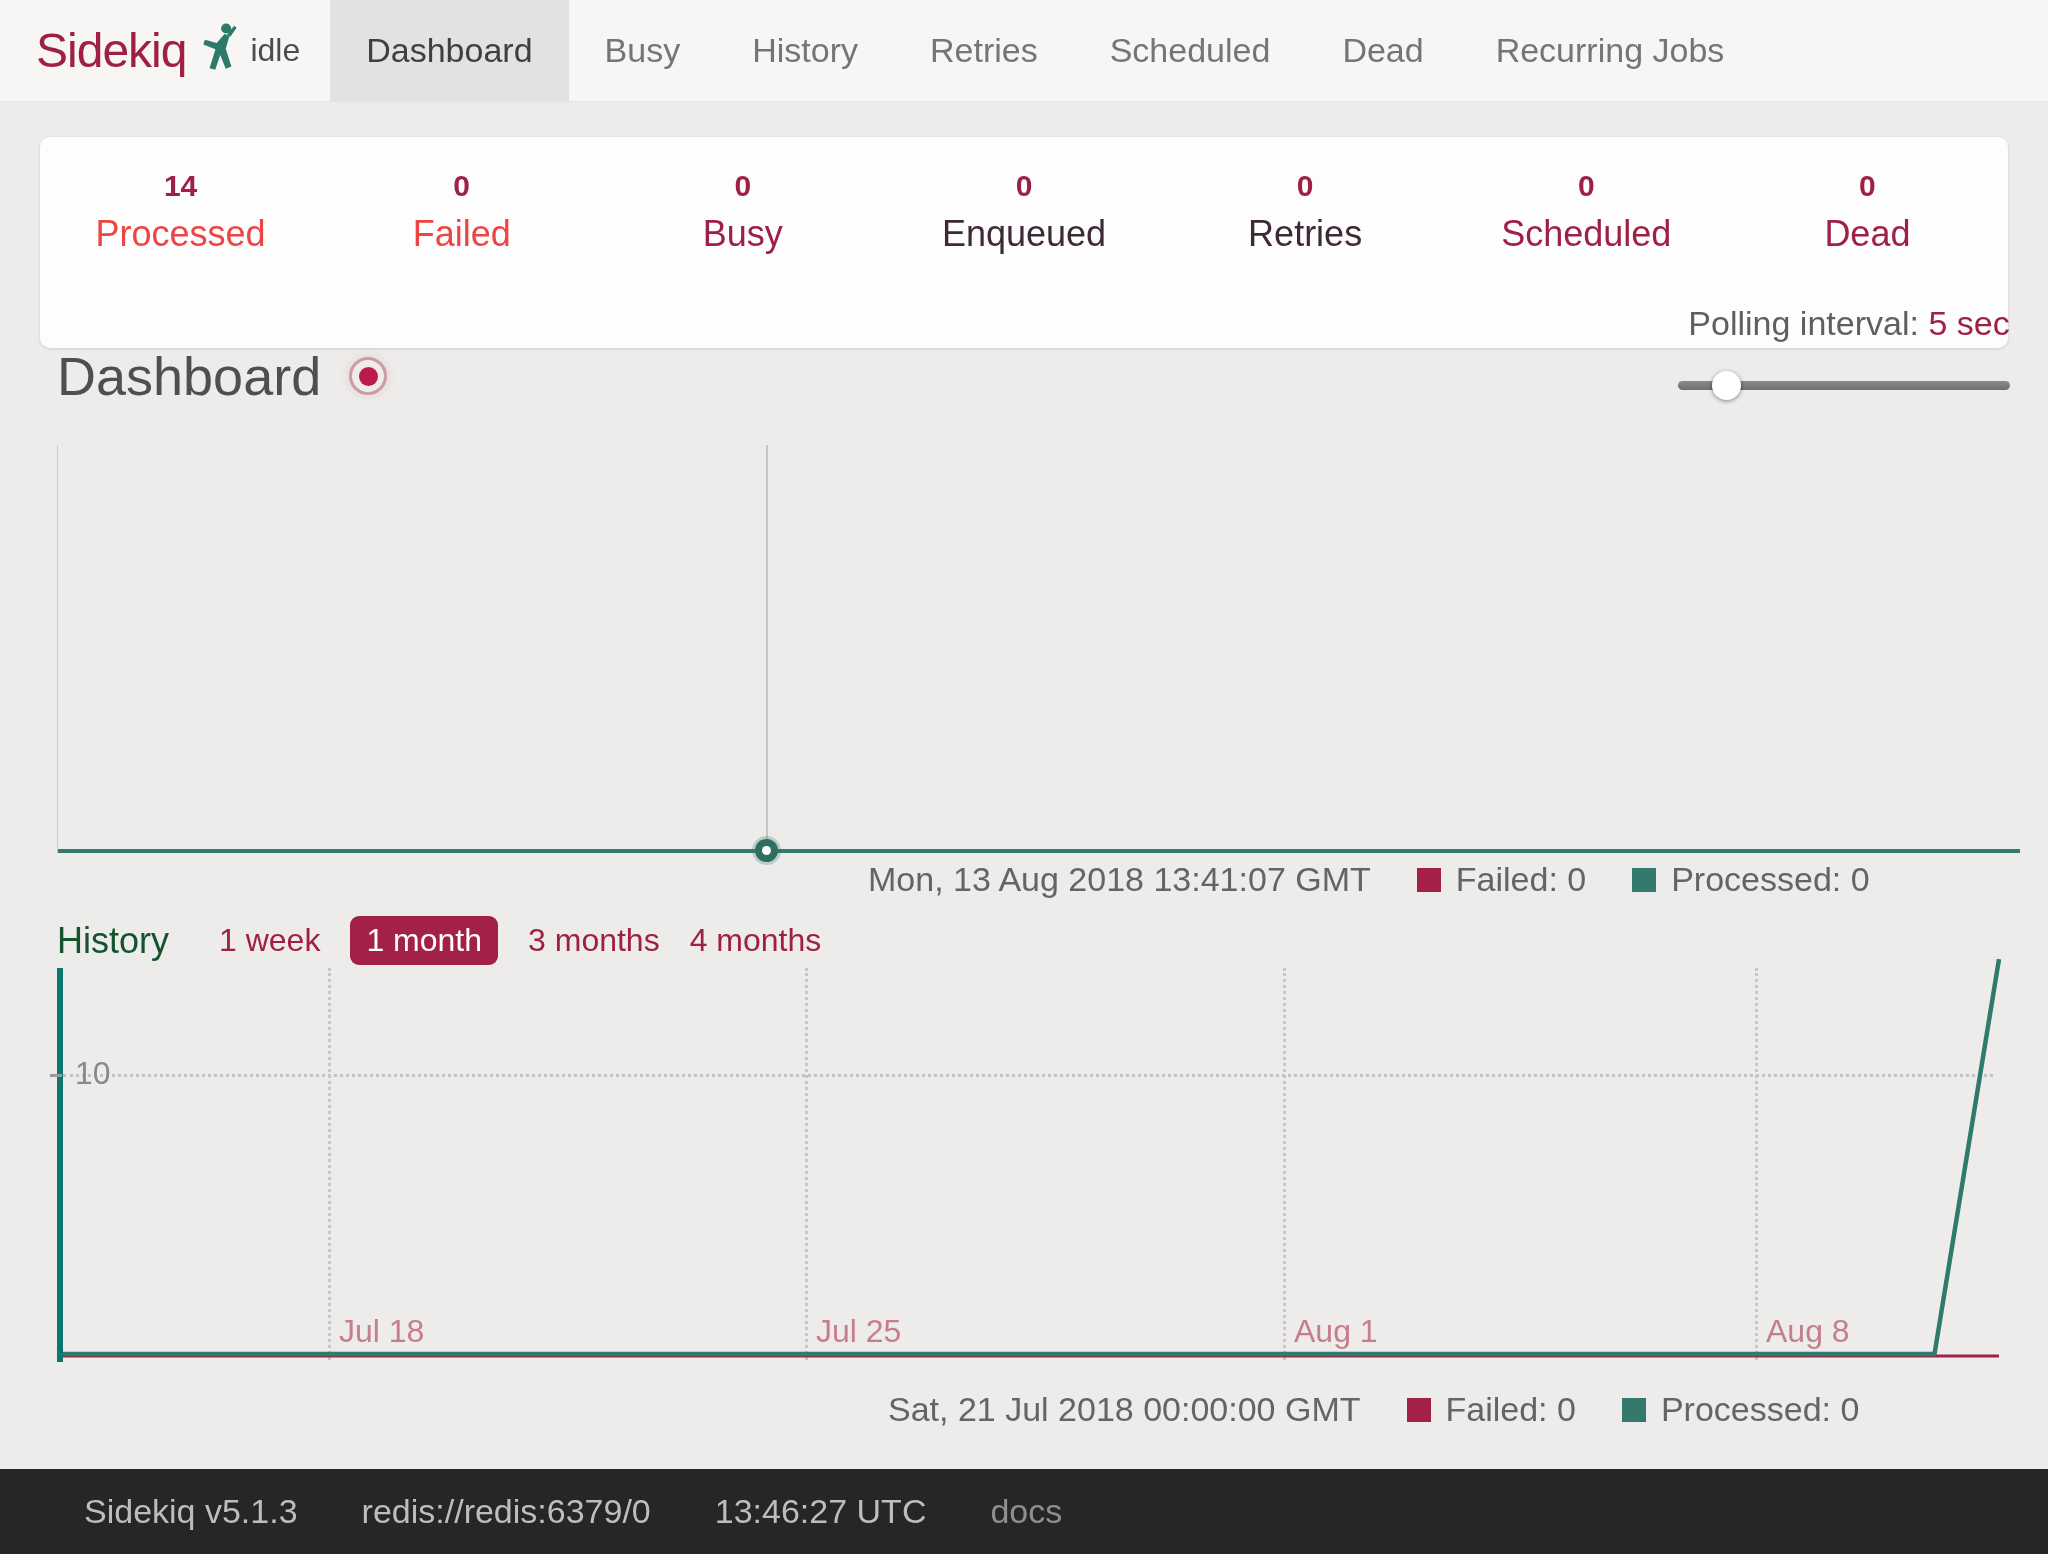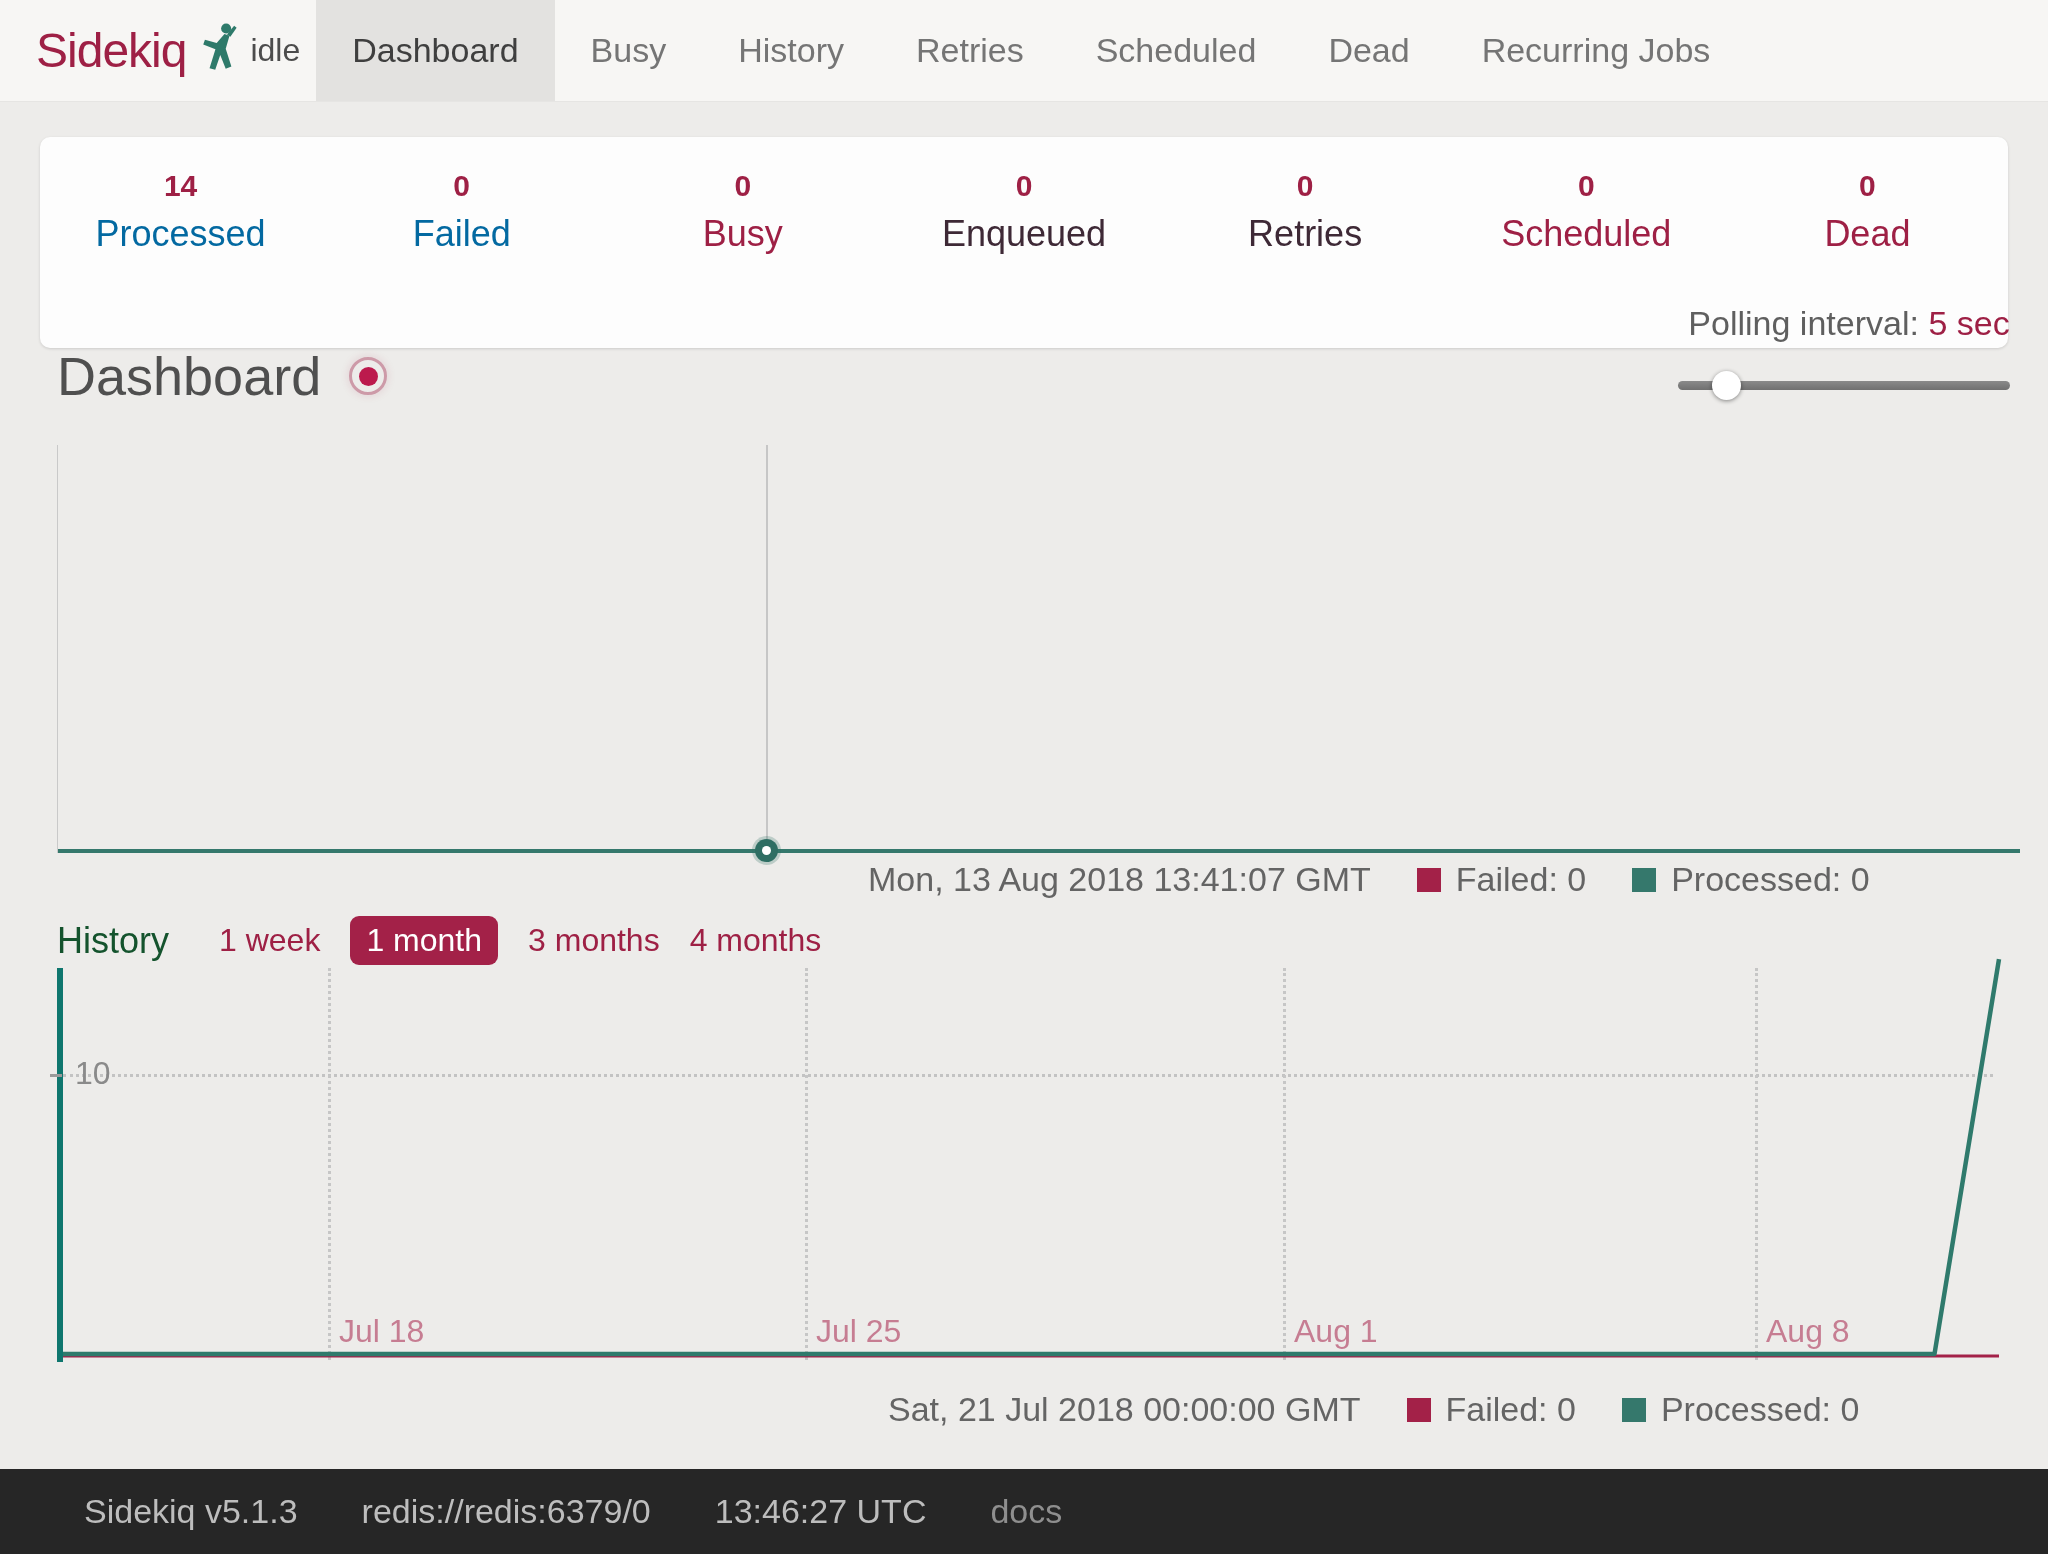--- a/index.html
+++ b/index.html
@@ -11,21 +11,21 @@
     overflow:hidden;
     color:#4c4c4c;
   }
 
   
   .navbar {
     position:absolute; top:0; left:0; width:2048px; height:102px;
     background:#f7f6f4; border-bottom:1px solid #e6e5e3;
     display:flex; align-items:stretch;
   }
-  .brand { display:flex; align-items:center; padding-left:36px; margin-right:16px; }
+  .brand { display:flex; align-items:center; padding-left:36px; margin-right:30px; }
   .brand-name { font-size:48px; color:#9e2045; letter-spacing:-1px; }
   .brand-icon { width:42px; height:52px; margin:0 10px 6px 12px; }
   .brand-icon svg { width:100%; height:100%; fill:#2e7a6a; }
   .brand-status { font-size:32px; color:#4c4c4c; }
   .nav-tabs { display:flex; }
   .nav-tab {
     font-size:34px; color:#757575; line-height:101px; padding:0 36px;
     cursor:pointer; white-space:nowrap;
   }
   .nav-tab.active { background:#e3e2e0; color:#3f3f3f; }
@@ -33,21 +33,21 @@
   
   .stats-card {
     position:absolute; left:40px; top:137px; width:1968px; height:211px;
     background:#fdfdfd; border-radius:10px;
     box-shadow:0 1px 3px rgba(0,0,0,0.14);
     display:flex; padding-top:32px;
   }
   .stat { flex:1; text-align:center; }
   .stat-value { font-size:30px; font-weight:bold; color:#9e2045; }
   .stat-label { font-size:36px; margin-top:10px; }
-  .stat-label.plain { color:#0369a1; }
+  .stat-label.plain { color:#ef4444; }
   .stat-label.link  { color:#9e2045; cursor:pointer; }
   .stat-label.dark  { color:#3e2936; cursor:pointer; }
 
   
   .page-head { position:absolute; left:57px; top:345px; display:flex; align-items:center; }
   .page-title { font-size:54px; font-weight:400; color:#4f4f4f; }
   .beacon {
     width:38px; height:38px; margin-left:28px; border-radius:50%;
     border:3px solid rgba(158,32,69,0.40);
     display:flex; align-items:center; justify-content:center;

